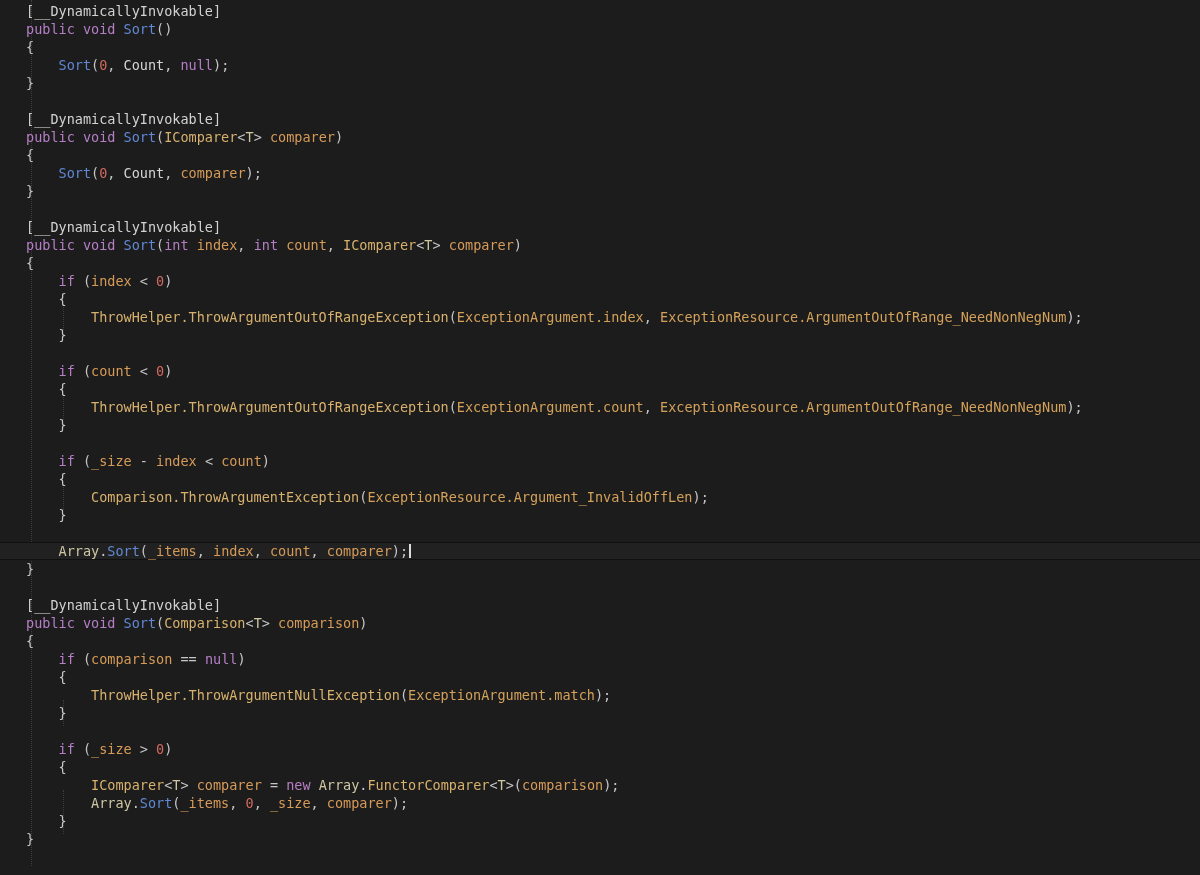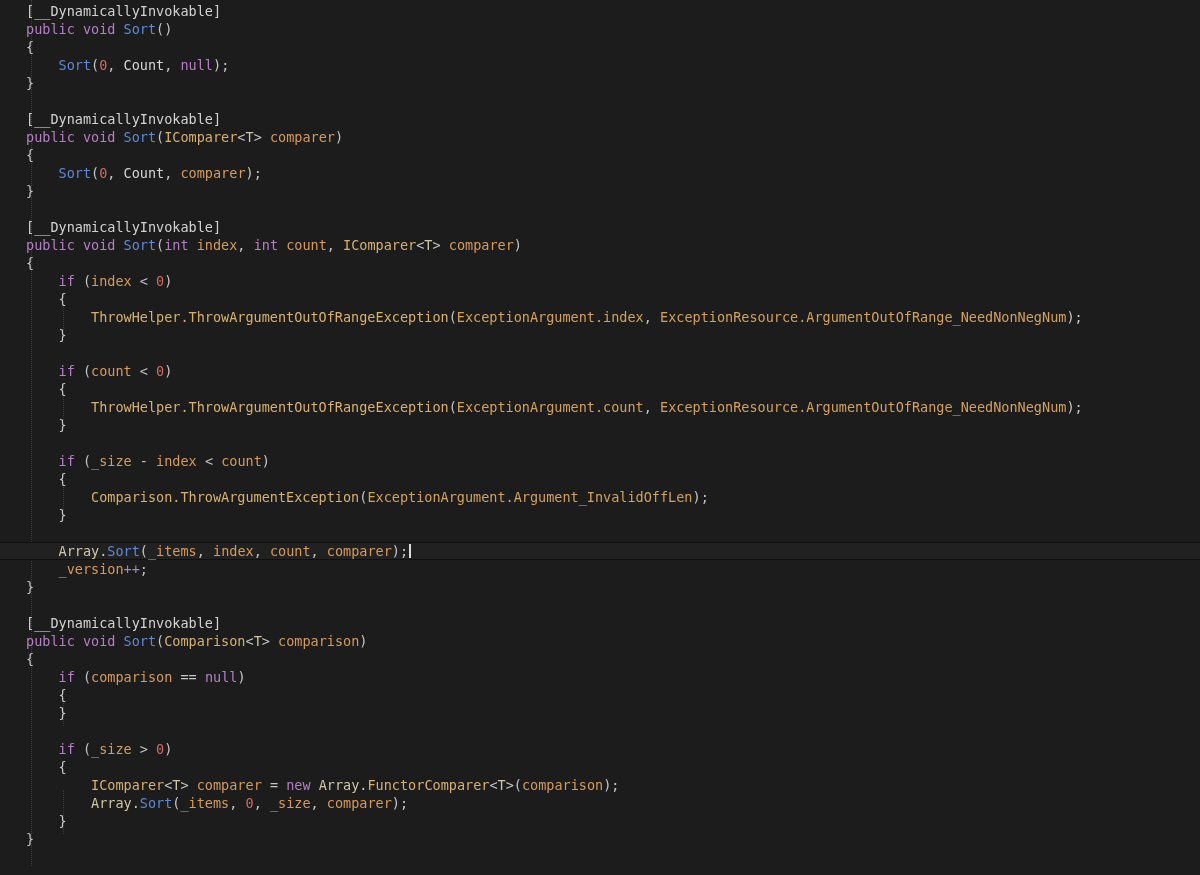--- a/index.html
+++ b/index.html
@@ -62,32 +62,32 @@
       <div class="line"><span style="color: rgb(198, 198, 198);">        </span><span style="color: rgb(216, 177, 108);">ThrowHelper.ThrowArgumentOutOfRangeException</span><span style="color: rgb(198, 198, 198);">(</span><span style="color: rgb(212, 161, 89);">ExceptionArgument.index</span><span style="color: rgb(198, 198, 198);">, </span><span style="color: rgb(212, 161, 89);">ExceptionResource.ArgumentOutOfRange_NeedNonNegNum</span><span style="color: rgb(198, 198, 198);">);</span></div>
       <div class="line"><span style="color: rgb(198, 198, 198);">    }</span></div>
       <div class="line"></div>
       <div class="line"><span style="color: rgb(198, 198, 198);">    </span><span style="color: rgb(181, 126, 197);">if </span><span style="color: rgb(198, 198, 198);">(</span><span style="color: rgb(215, 155, 88);">count</span><span style="color: rgb(198, 198, 198);"> </span><span style="color: rgb(198, 198, 198);">&lt;</span><span style="color: rgb(198, 198, 198);"> </span><span style="color: rgb(210, 107, 93);">0</span><span style="color: rgb(198, 198, 198);">)</span></div>
       <div class="line"><span style="color: rgb(198, 198, 198);">    {</span></div>
       <div class="line"><span style="color: rgb(198, 198, 198);">        </span><span style="color: rgb(216, 177, 108);">ThrowHelper.ThrowArgumentOutOfRangeException</span><span style="color: rgb(198, 198, 198);">(</span><span style="color: rgb(212, 161, 89);">ExceptionArgument.count</span><span style="color: rgb(198, 198, 198);">, </span><span style="color: rgb(212, 161, 89);">ExceptionResource.ArgumentOutOfRange_NeedNonNegNum</span><span style="color: rgb(198, 198, 198);">);</span></div>
       <div class="line"><span style="color: rgb(198, 198, 198);">    }</span></div>
       <div class="line"></div>
       <div class="line"><span style="color: rgb(198, 198, 198);">    </span><span style="color: rgb(181, 126, 197);">if </span><span style="color: rgb(198, 198, 198);">(</span><span style="color: rgb(215, 155, 88);">_size</span><span style="color: rgb(198, 198, 198);"> </span><span style="color: rgb(198, 198, 198);">-</span><span style="color: rgb(198, 198, 198);"> </span><span style="color: rgb(215, 155, 88);">index</span><span style="color: rgb(198, 198, 198);"> </span><span style="color: rgb(198, 198, 198);">&lt;</span><span style="color: rgb(198, 198, 198);"> </span><span style="color: rgb(215, 155, 88);">count</span><span style="color: rgb(198, 198, 198);">)</span></div>
       <div class="line"><span style="color: rgb(198, 198, 198);">    {</span></div>
-      <div class="line"><span style="color: rgb(198, 198, 198);">        </span><span style="color: rgb(216, 177, 108);">Comparison.ThrowArgumentException</span><span style="color: rgb(198, 198, 198);">(</span><span style="color: rgb(212, 161, 89);">ExceptionArgument.Argument_InvalidOffLen</span><span style="color: rgb(198, 198, 198);">);</span></div>
+      <div class="line"><span style="color: rgb(198, 198, 198);">        </span><span style="color: rgb(216, 177, 108);">Comparison.ThrowArgumentException</span><span style="color: rgb(198, 198, 198);">(</span><span style="color: rgb(212, 161, 89);">ExceptionResource.Argument_InvalidOffLen</span><span style="color: rgb(198, 198, 198);">);</span></div>
       <div class="line"><span style="color: rgb(198, 198, 198);">    }</span></div>
       <div class="line"></div>
       <div class="line current"><span style="color: rgb(198, 198, 198);">    </span><span style="color: rgb(207, 199, 163);">Array</span><span style="color: rgb(198, 198, 198);">.</span><span style="color: rgb(97, 137, 213);">Sort</span><span style="color: rgb(198, 198, 198);">(</span><span style="color: rgb(215, 155, 88);">_items</span><span style="color: rgb(198, 198, 198);">, </span><span style="color: rgb(215, 155, 88);">index</span><span style="color: rgb(198, 198, 198);">, </span><span style="color: rgb(215, 155, 88);">count</span><span style="color: rgb(198, 198, 198);">, </span><span style="color: rgb(215, 155, 88);">comparer</span><span style="color: rgb(198, 198, 198);">);</span><span class="caret"></span></div>
-      <div class="line"><span style="color: rgb(198, 198, 198);">    </span><span style="color: rgb(215, 155, 88);">_version</span><span style="color: rgb(165, 133, 208);">++</span><span style="color: rgb(198, 198, 198);">;</span></div>
       <div class="line"><span style="color: rgb(198, 198, 198);">}</span></div>
       <div class="line"></div>
       <div class="line"><span style="color: rgb(210, 210, 210);">[__DynamicallyInvokable]</span></div>
       <div class="line"><span style="color: rgb(181, 126, 197);">public void </span><span style="color: rgb(97, 137, 213);">Sort</span><span style="color: rgb(198, 198, 198);">(</span><span style="color: rgb(216, 177, 108);">Comparison</span><span style="color: rgb(198, 198, 198);">&lt;</span><span style="color: rgb(207, 199, 163);">T</span><span style="color: rgb(198, 198, 198);">&gt; </span><span style="color: rgb(215, 155, 88);">comparison</span><span style="color: rgb(198, 198, 198);">)</span></div>
       <div class="line"><span style="color: rgb(198, 198, 198);">{</span></div>
       <div class="line"><span style="color: rgb(198, 198, 198);">    </span><span style="color: rgb(181, 126, 197);">if </span><span style="color: rgb(198, 198, 198);">(</span><span style="color: rgb(215, 155, 88);">comparison</span><span style="color: rgb(198, 198, 198);"> </span><span style="color: rgb(198, 198, 198);">==</span><span style="color: rgb(198, 198, 198);"> </span><span style="color: rgb(181, 126, 197);">null</span><span style="color: rgb(198, 198, 198);">)</span></div>
       <div class="line"><span style="color: rgb(198, 198, 198);">    {</span></div>
+      <div class="line"><span style="color: rgb(198, 198, 198);">        </span><span style="color: rgb(216, 177, 108);">ThrowHelper.ThrowArgumentNullException</span><span style="color: rgb(198, 198, 198);">(</span><span style="color: rgb(212, 161, 89);">ExceptionArgument.match</span><span style="color: rgb(198, 198, 198);">);</span></div>
       <div class="line"><span style="color: rgb(198, 198, 198);">    }</span></div>
       <div class="line"></div>
       <div class="line"><span style="color: rgb(198, 198, 198);">    </span><span style="color: rgb(181, 126, 197);">if </span><span style="color: rgb(198, 198, 198);">(</span><span style="color: rgb(215, 155, 88);">_size</span><span style="color: rgb(198, 198, 198);"> </span><span style="color: rgb(198, 198, 198);">&gt;</span><span style="color: rgb(198, 198, 198);"> </span><span style="color: rgb(210, 107, 93);">0</span><span style="color: rgb(198, 198, 198);">)</span></div>
       <div class="line"><span style="color: rgb(198, 198, 198);">    {</span></div>
       <div class="line"><span style="color: rgb(198, 198, 198);">        </span><span style="color: rgb(216, 177, 108);">IComparer</span><span style="color: rgb(198, 198, 198);">&lt;</span><span style="color: rgb(207, 199, 163);">T</span><span style="color: rgb(198, 198, 198);">&gt; </span><span style="color: rgb(215, 155, 88);">comparer</span><span style="color: rgb(198, 198, 198);"> </span><span style="color: rgb(198, 198, 198);">=</span><span style="color: rgb(198, 198, 198);"> </span><span style="color: rgb(181, 126, 197);">new </span><span style="color: rgb(207, 199, 163);">Array</span><span style="color: rgb(198, 198, 198);">.</span><span style="color: rgb(216, 177, 108);">FunctorComparer</span><span style="color: rgb(198, 198, 198);">&lt;</span><span style="color: rgb(207, 199, 163);">T</span><span style="color: rgb(198, 198, 198);">&gt;(</span><span style="color: rgb(215, 155, 88);">comparison</span><span style="color: rgb(198, 198, 198);">);</span></div>
       <div class="line"><span style="color: rgb(198, 198, 198);">        </span><span style="color: rgb(207, 199, 163);">Array</span><span style="color: rgb(198, 198, 198);">.</span><span style="color: rgb(97, 137, 213);">Sort</span><span style="color: rgb(198, 198, 198);">(</span><span style="color: rgb(215, 155, 88);">_items</span><span style="color: rgb(198, 198, 198);">, </span><span style="color: rgb(210, 107, 93);">0</span><span style="color: rgb(198, 198, 198);">, </span><span style="color: rgb(215, 155, 88);">_size</span><span style="color: rgb(198, 198, 198);">, </span><span style="color: rgb(215, 155, 88);">comparer</span><span style="color: rgb(198, 198, 198);">);</span></div>
       <div class="line"><span style="color: rgb(198, 198, 198);">    }</span></div>
       <div class="line"><span style="color: rgb(198, 198, 198);">}</span></div>
     </div>
 <div class="guide" style="left: 31px; top: 0px; height: 866px;"></div>

